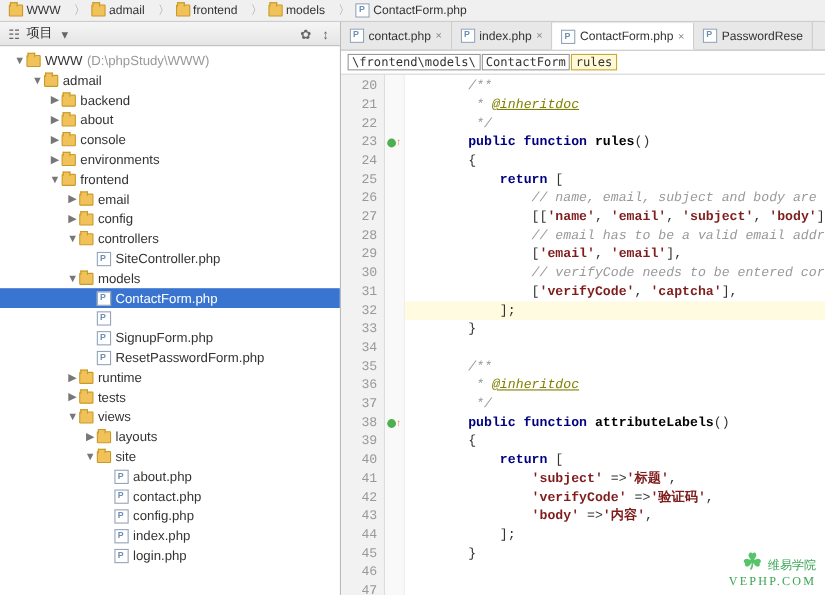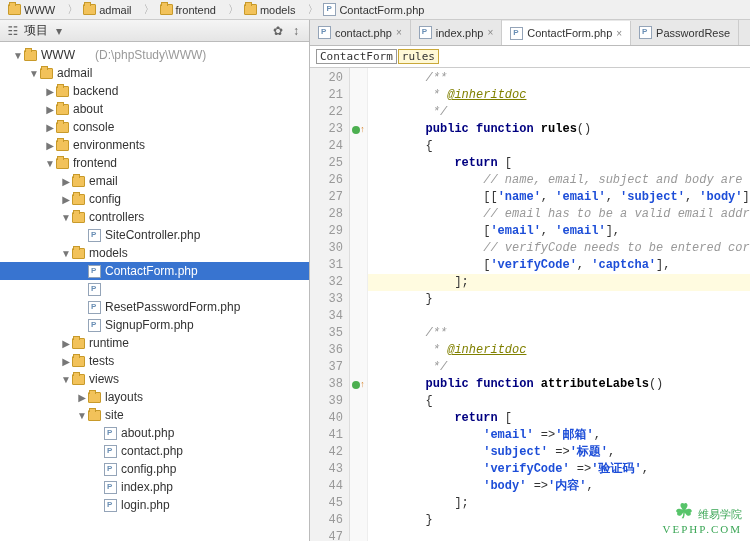--- a/index.html
+++ b/index.html
@@ -15,42 +15,42 @@
 .sidebar{width:310px;border-right:1px solid #bbb;display:flex;flex-direction:column;background:#fff;}
 .sidebar-header{height:22px;background:linear-gradient(#f5f5f5,#e5e5e5);border-bottom:1px solid #bbb;display:flex;align-items:center;padding:0 6px;font-size:12px;gap:4px;}
 .sidebar-header .spacer{flex:1;}
 .sidebar-header .hicon{width:14px;height:14px;display:inline-flex;align-items:center;justify-content:center;color:#666;cursor:pointer;}
 .tree{flex:1;overflow:auto;padding:4px 0;font-size:12px;}
 .tree-row{display:flex;align-items:center;height:18px;padding-right:4px;cursor:pointer;}
 .tree-row.selected{background:#3874d0;color:#fff;}
 .twist{width:12px;text-align:center;color:#777;font-size:10px;user-select:none;}
 .indent{display:inline-block;}
 .tree-label{margin-left:4px;white-space:nowrap;}
-.tree-path{color:#999;margin-left:20px;}
+.tree-path{color:#999;margin-left:4px;}
 .editor{flex:1;display:flex;flex-direction:column;min-width:0;}
 .tabs{display:flex;height:26px;background:#e8e8e8;border-bottom:1px solid #bbb;overflow:hidden;}
 .tab{display:flex;align-items:center;gap:4px;padding:0 8px;border-right:1px solid #ccc;background:#e8e8e8;font-size:11px;cursor:pointer;white-space:nowrap;}
 .tab.active{background:#fff;border-bottom:1px solid #fff;position:relative;top:1px;}
 .tab .close{color:#888;font-size:10px;}
 .crumb-bar{height:22px;border-bottom:1px solid #ccc;display:flex;align-items:center;padding:0 6px;font-size:11px;font-family:monospace;}
 .crumb-box{border:1px solid #999;padding:0 3px;background:#fff;margin-right:1px;}
 .crumb-box.hl{background:#fff9d6;border-color:#c9a83a;}
 .code-area{flex:1;display:flex;overflow:hidden;font-family:"Consolas","Courier New",monospace;font-size:12px;background:#fff;position:relative;}
 .gutter{width:40px;background:#f2f2f2;border-right:1px solid #ddd;text-align:right;color:#999;padding-top:2px;}
 .gutter .ln{height:17px;line-height:17px;padding-right:6px;}
 .marks{width:18px;background:#f9f9f9;border-right:1px solid #eee;padding-top:2px;}
 .marks .mk{height:17px;display:flex;align-items:center;justify-content:center;}
 .mk-circle{width:8px;height:8px;border-radius:50%;background:#4caf50;display:inline-block;}
 .mk-arrow{color:#d98b3a;font-size:9px;}
 .codelines{flex:1;padding-top:2px;overflow:hidden;}
 .codeline{height:17px;line-height:17px;white-space:pre;}
 .codeline.hl{background:#fffbe0;}
 .kw{color:#000080;font-weight:bold;}
 .fn{color:#000;font-weight:bold;}
-.str{color:#1d4ed8;font-weight:bold;}
+.str{color:#7f1d1d;font-weight:bold;}
 .cmt{color:#999;font-style:italic;}
 .doctag{color:#808000;font-style:italic;text-decoration:underline;}
 .watermark{position:absolute;right:8px;bottom:6px;font-size:11px;color:#3aa655;text-align:right;pointer-events:none;font-family:"Microsoft YaHei";}
 .watermark .logo{font-size:20px;font-weight:bold;color:#57c46a;}
 .watermark .sub{letter-spacing:2px;}
 </style>
 </head>
 <body>
 
 <div class="top-crumbs" id="top-crumbs">
@@ -172,27 +172,27 @@
         </div>
         <div class="tree-row">
           <span class="indent" style="width:76px"></span>
           <span class="twist"></span>
           <span class="php-icon"></span>
         </div>
         <div class="tree-row">
           <span class="indent" style="width:76px"></span>
           <span class="twist"></span>
           <span class="php-icon"></span>
+          <span class="tree-label">SignupForm.php</span>
+        </div>
+        <div class="tree-row">
+          <span class="indent" style="width:76px"></span>
+          <span class="twist"></span>
+          <span class="php-icon"></span>
           <span class="tree-label">ResetPasswordForm.php</span>
-        </div>
-        <div class="tree-row">
-          <span class="indent" style="width:76px"></span>
-          <span class="twist"></span>
-          <span class="php-icon"></span>
-          <span class="tree-label">SignupForm.php</span>
         </div>
         <div class="tree-row">
           <span class="indent" style="width:60px"></span>
           <span class="twist">▶</span>
           <span class="folder-icon"></span>
           <span class="tree-label">runtime</span>
         </div>
         <div class="tree-row">
           <span class="indent" style="width:60px"></span>
           <span class="twist">▶</span>
@@ -266,20 +266,21 @@
           <span class="php-icon"></span>
           <span>ContactForm.php</span>
           <span class="close">×</span>
         </div>
         <div class="tab">
           <span class="php-icon"></span>
           <span>PasswordRese</span>
         </div>
       </div>
     <div class="crumb-bar">
+      <span class="crumb-box">\frontend\models\</span>
       <span class="crumb-box">ContactForm</span>
       <span class="crumb-box hl">rules</span>
     </div>
     <div class="code-area">
       <div class="gutter" id="gutter">
           <div class="ln">20</div>
           <div class="ln">21</div>
           <div class="ln">22</div>
           <div class="ln">23</div>
           <div class="ln">24</div>
@@ -358,21 +359,20 @@
           <div class="codeline">                [<span class="str">'verifyCode'</span>, <span class="str">'captcha'</span>],</div>
           <div class="codeline hl">            ];</div>
           <div class="codeline">        }</div>
           <div class="codeline"></div>
           <div class="codeline"><span class="cmt">        /**</span></div>
           <div class="codeline"><span class="cmt">         * </span><span class="doctag">@inheritdoc</span></div>
           <div class="codeline"><span class="cmt">         */</span></div>
           <div class="codeline">        <span class="kw">public function</span> <span class="fn">attributeLabels</span>()</div>
           <div class="codeline">        {</div>
           <div class="codeline">            <span class="kw">return</span> [</div>
-          <div class="codeline">                <span class="str">'email'</span> =&gt;<span class="str">'邮箱'</span>,</div>
           <div class="codeline">                <span class="str">'subject'</span> =&gt;<span class="str">'标题'</span>,</div>
           <div class="codeline">                <span class="str">'verifyCode'</span> =&gt;<span class="str">'验证码'</span>,</div>
           <div class="codeline">                <span class="str">'body'</span> =&gt;<span class="str">'内容'</span>,</div>
           <div class="codeline">            ];</div>
           <div class="codeline">        }</div>
         </div>
       <div class="watermark">
         <span class="logo">☘ </span><span>维易学院</span><br>
         <span class="sub">VEPHP.COM</span>
       </div>

